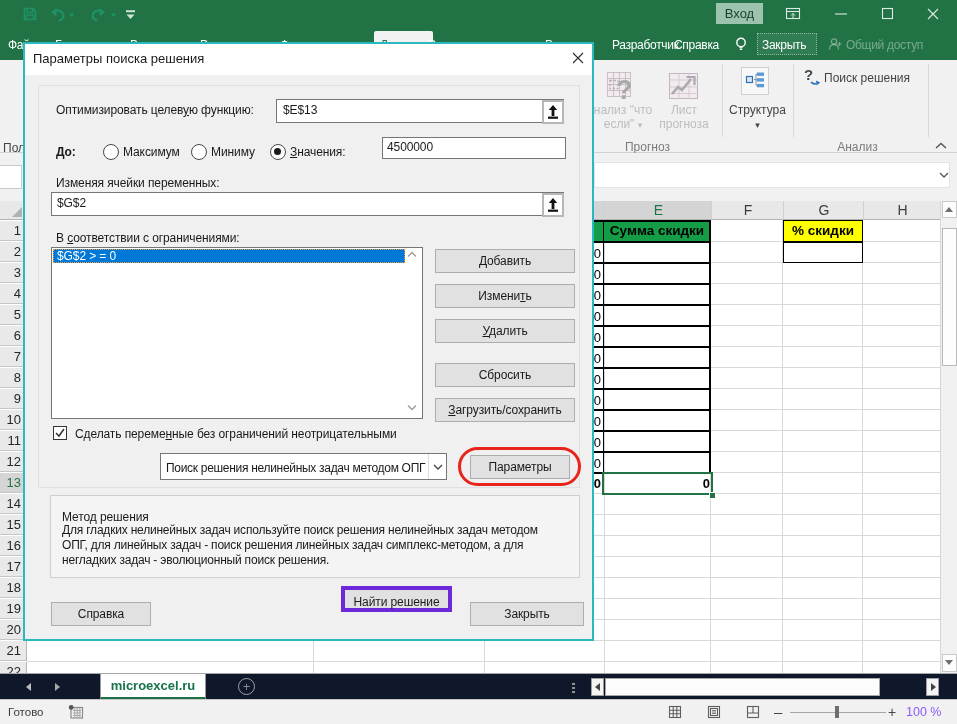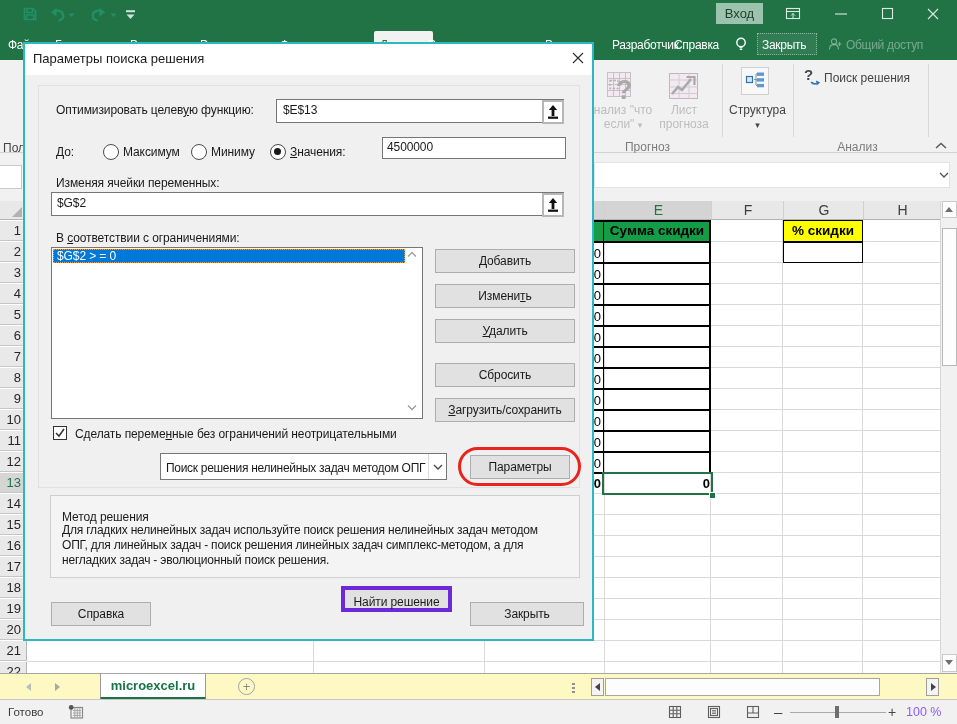--- a/index.html
+++ b/index.html
@@ -20,21 +20,21 @@
   
   #grid{left:0;top:220px;width:957px;height:453px;background:#fff;}
   .hline{position:absolute;left:27px;width:913px;height:1px;background:#d9d9d9;}
   .vline{position:absolute;top:0;width:1px;height:453px;background:#d9d9d9;}
   .rowh{position:absolute;left:0;width:27px;background:#e9e9e9;border-bottom:1px solid #c6c6c6;border-right:1px solid #b5b5b5;
         color:#262626;font-size:13px;text-align:right;padding-right:5px;box-sizing:border-box;}
   .blk{position:absolute;background:#000;}
   .zero{position:absolute;width:9px;text-align:right;font-size:13px;color:#000;}
   
   #vsb{left:940px;top:201px;width:17px;height:472px;background:#f1f1f1;border-left:1px solid #d6d6d6;}
-  #tabbar{left:0;top:673px;width:957px;height:26px;background:#fef9c3;border-top:1px solid #a6a6a6;box-sizing:border-box;padding-left:18px;}
+  #tabbar{left:0;top:673px;width:957px;height:26px;background:#0f172a;border-top:1px solid #a6a6a6;box-sizing:border-box;padding-left:18px;}
   #statusbar{left:0;top:699px;width:957px;height:25px;background:#f1f1f1;border-top:1px solid #c6c6c6;box-sizing:border-box;}
   
   #dlg{left:23px;top:42px;width:571px;height:599px;background:#f0f0f0;border:2px solid #2ab9c1;box-sizing:border-box;font-size:12px;letter-spacing:-0.1px;color:#1a1a1a;}
   #dlgtitle{position:absolute;left:0;top:0;width:100%;height:31px;background:#fff;}
   .tb{position:absolute;background:#fff;border:1px solid #767676;box-sizing:border-box;}
   .btn{position:absolute;background:#e1e1e1;border:1px solid #adadad;box-sizing:border-box;
        text-align:center;color:#1a1a1a;}
   .radio{position:absolute;width:14px;height:14px;border-radius:50%;border:1px solid #4a4a4a;background:#fff;}
   .lbl{position:absolute;white-space:nowrap;}
 </style></head>
@@ -330,21 +330,21 @@
   <div class="tb" style="left:251px;top:55px;width:288px;height:24px;"></div>
   <div class="lbl" style="left:258px;top:59px;">$E$13</div>
   <div class="abs" style="left:517px;top:56px;width:22px;height:24px;background:#fff;border:2px solid #b7b7b7;box-sizing:border-box;">
     <svg width="18" height="20" viewBox="0 0 18 20">
       <path d="M9 3 L13.2 8 H4.8 z" fill="#111"></path>
       <rect x="7.6" y="7" width="2.8" height="7" fill="#111"></rect>
       <rect x="4" y="14.6" width="10" height="2.2" fill="#111"></rect>
     </svg>
   </div>
 
-  <div class="lbl" style="left:31px;top:101px;">До:</div>
+  <div class="lbl" style="left:31px;top:101px;font-weight:bold;">До:</div>
   <div class="radio" style="left:78px;top:100px;"></div>
   <div class="lbl" style="left:98px;top:101px;">Максимум</div>
   <div class="radio" style="left:166px;top:100px;"></div>
   <div class="lbl" style="left:186px;top:101px;">Миниму</div>
   <div class="radio" style="left:245px;top:100px;"></div>
   <div class="abs" style="left:249px;top:104px;width:7px;height:7px;border-radius:50%;background:#1a1a1a;"></div>
   <div class="lbl" style="left:265px;top:101px;"><u>З</u>начения:</div>
   <div class="tb" style="left:357px;top:93px;width:184px;height:22px;"></div>
   <div class="lbl" style="left:362px;top:96px;">4500000</div>
 

